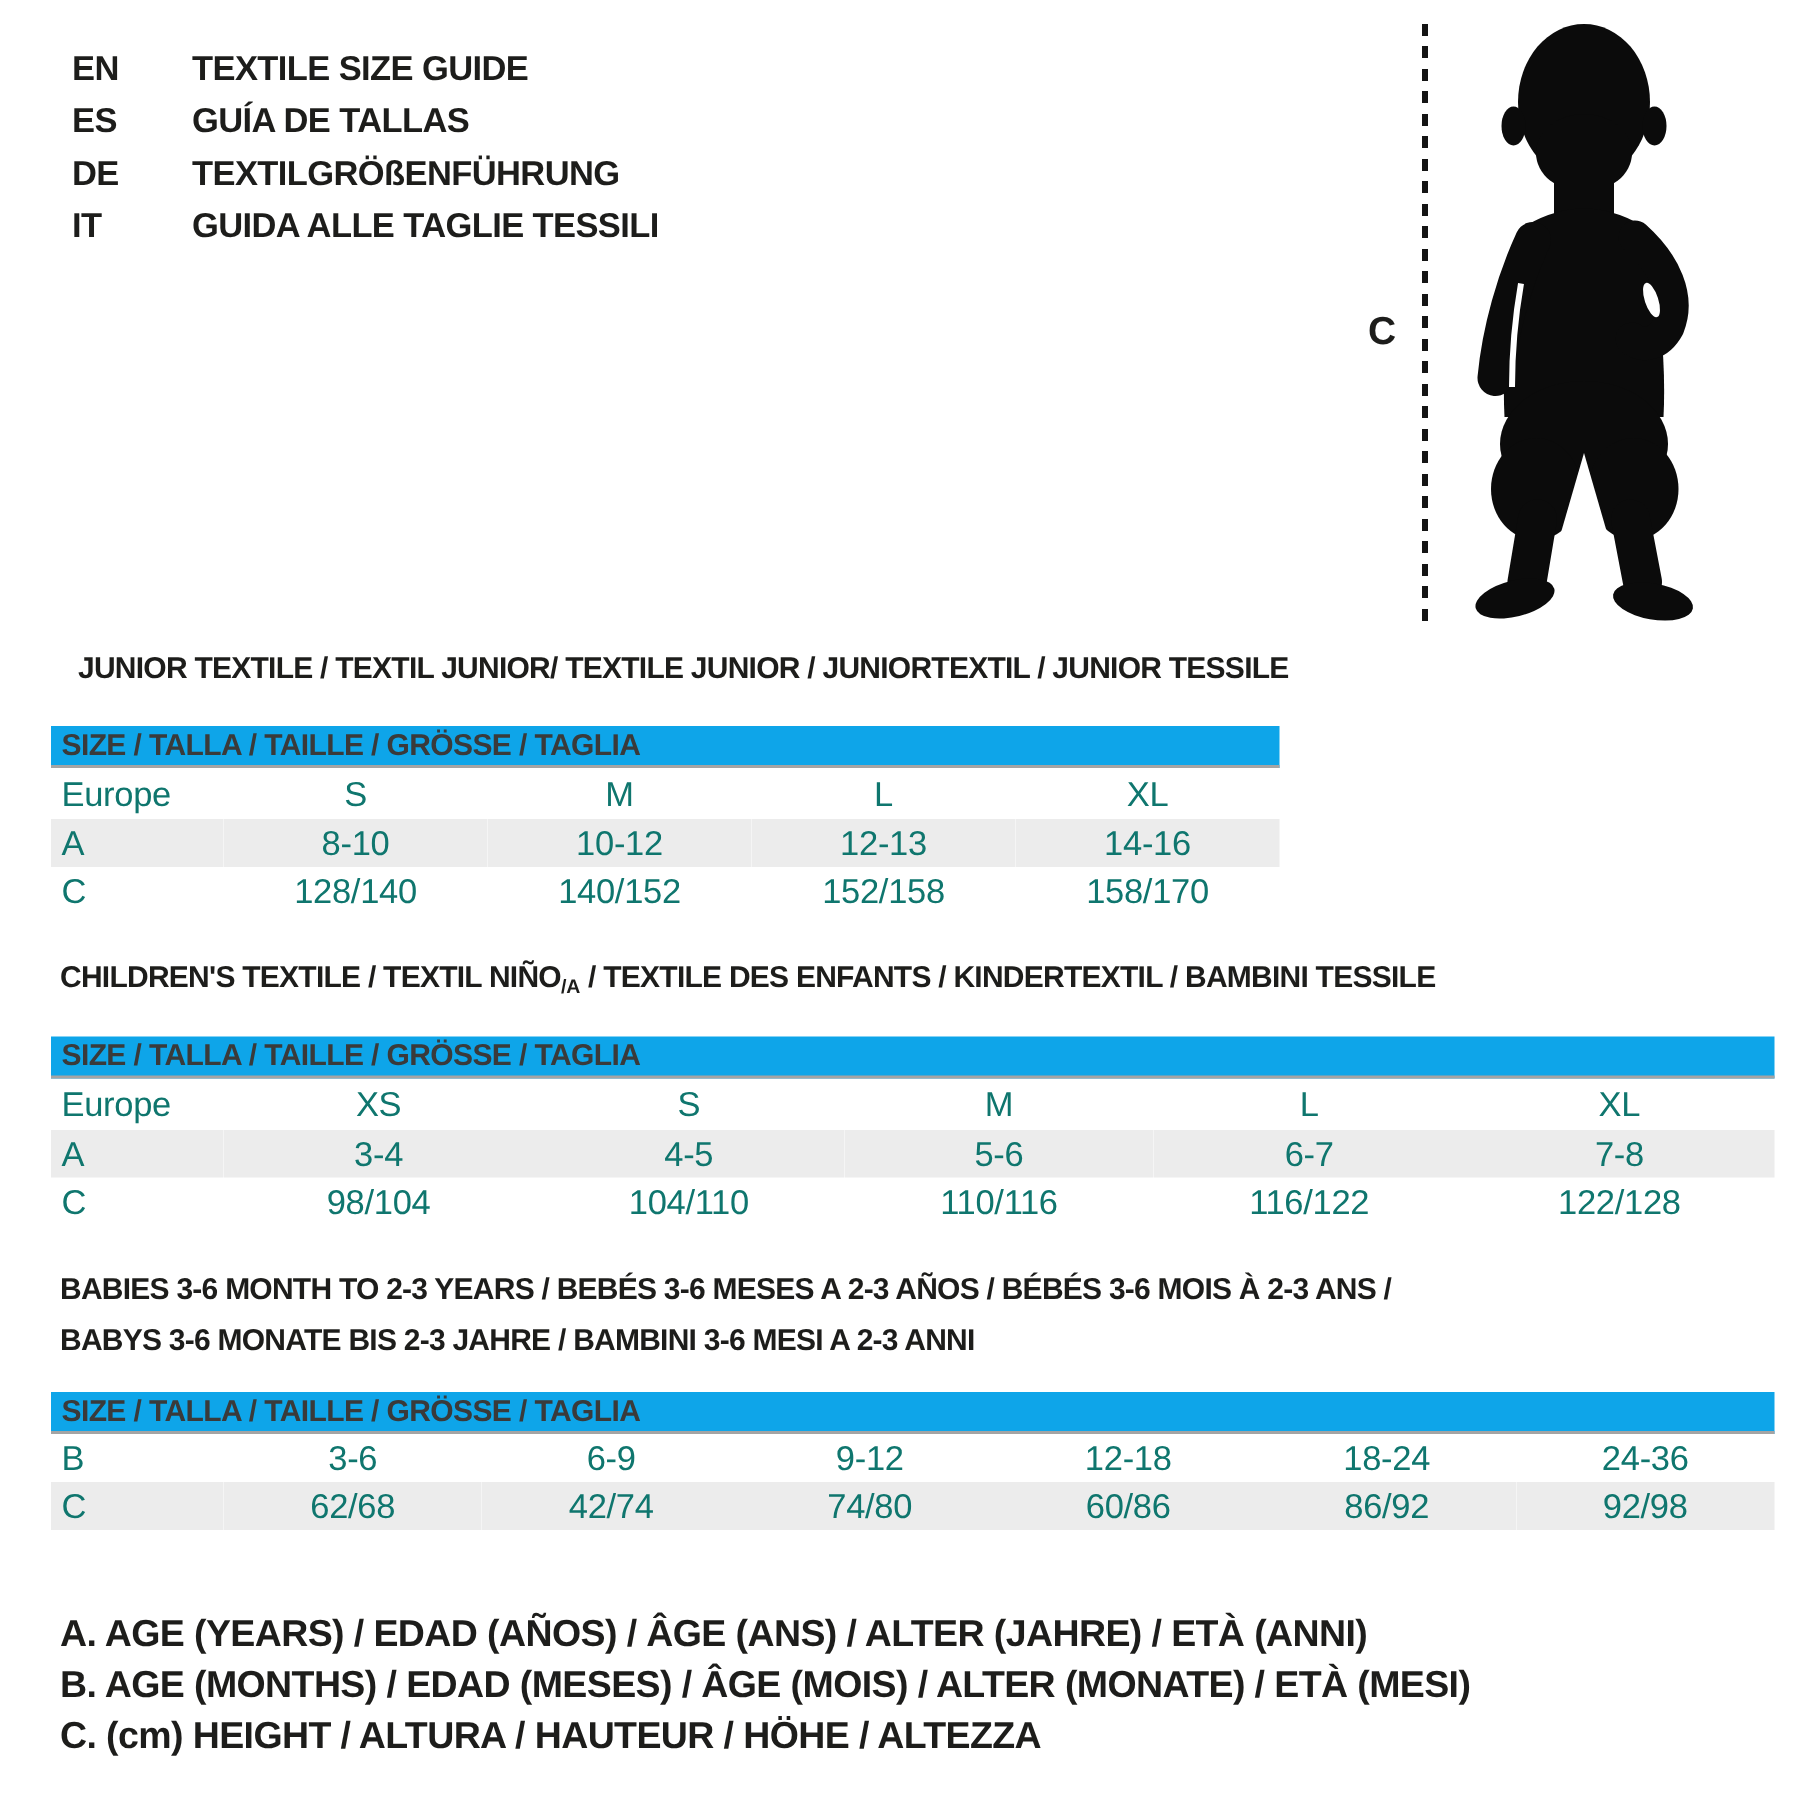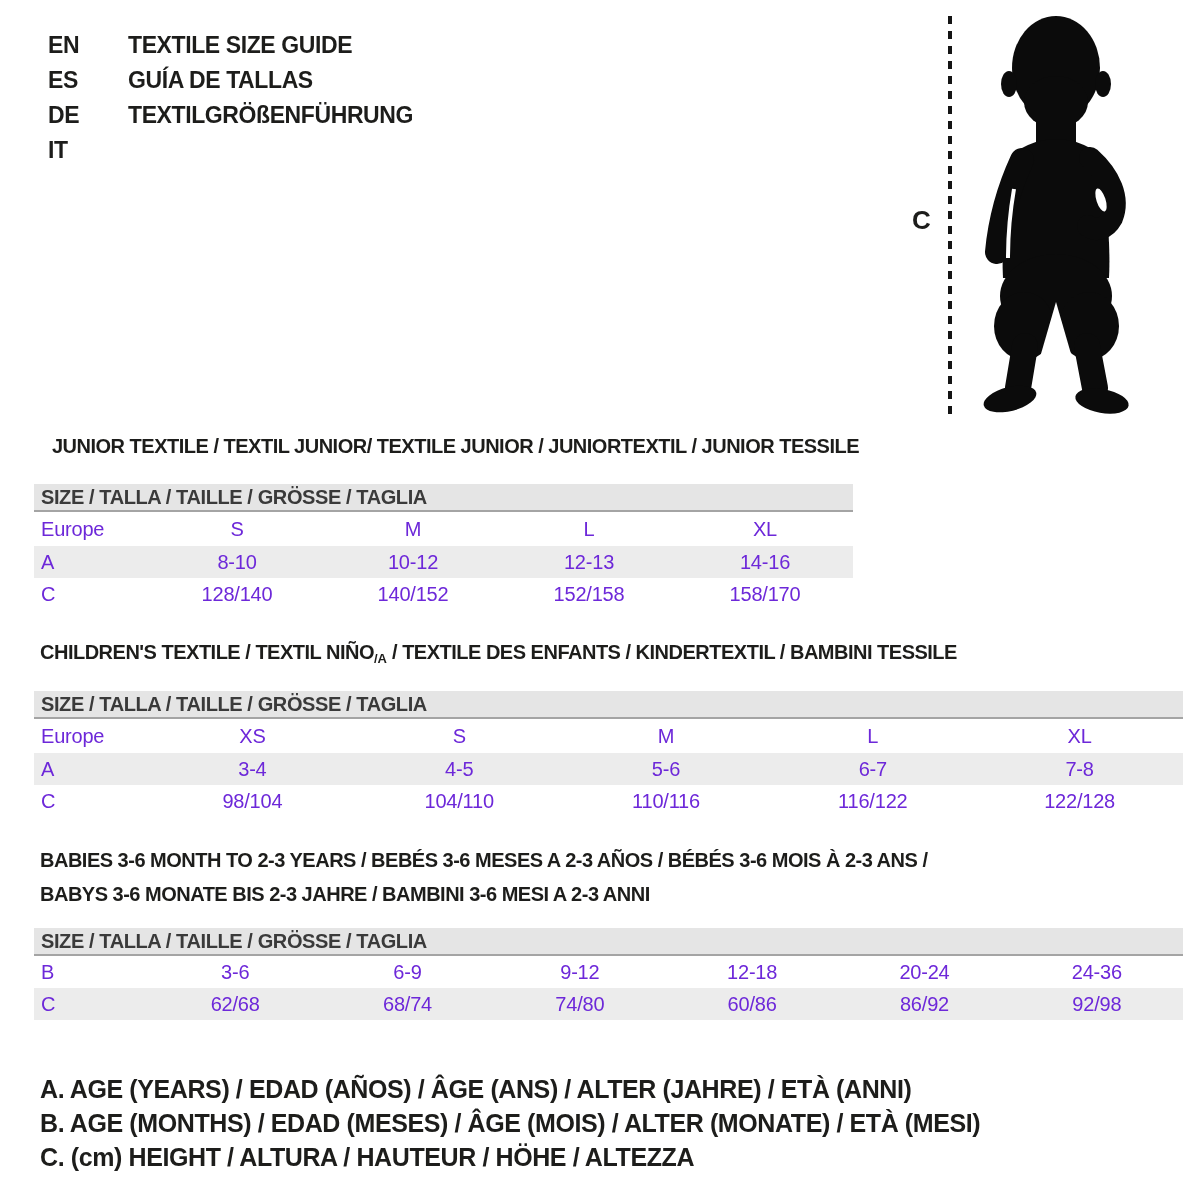--- a/index.html
+++ b/index.html
@@ -23,24 +23,24 @@
   .c-label{left:912px;top:205px;font-weight:bold;font-size:26px;}
   .baby-svg{left:972px;top:14px;}
 
   
   .sec-title{font-weight:bold;font-size:20px;letter-spacing:-0.5px;white-space:nowrap;line-height:23px;}
   .t-sub{font-size:13px;vertical-align:-4px;letter-spacing:0;}
 
   
   .tbl{position:absolute;}
   .size-bar{
-    background:#e5e5e5;border-bottom:2px solid #a4a4a4;height:26px;line-height:26px;
+    background:#0ea5e9;border-bottom:2px solid #a4a4a4;height:26px;line-height:26px;
     padding-left:7px;font-size:20px;font-weight:600;color:#3a3a3a;letter-spacing:-0.4px;
   }
-  table.sz{border-collapse:collapse;table-layout:fixed;width:100%;font-size:20px;letter-spacing:-0.2px;color:#6d28d9;}
+  table.sz{border-collapse:collapse;table-layout:fixed;width:100%;font-size:23px;letter-spacing:-0.2px;color:#0f766e;}
   .sz td{height:32px;text-align:center;padding:0;overflow:hidden;white-space:nowrap;}
   .sz tr.r-head td{height:34px;}
   .sz td.first{text-align:left;padding-left:7px;}
   .sz col.c-first{width:115px;}
   .sz tr.stripe{background:#ececec;}
 
   
   .babies-title .line{font-weight:bold;font-size:20px;letter-spacing:-0.5px;line-height:34px;white-space:nowrap;}
 
   
@@ -59,20 +59,21 @@
     <div class="lang-row">
       <span class="lang-code">ES</span>
       <span class="lang-label">GUÍA DE TALLAS</span>
     </div>
     <div class="lang-row">
       <span class="lang-code">DE</span>
       <span class="lang-label">TEXTILGRÖßENFÜHRUNG</span>
     </div>
     <div class="lang-row">
       <span class="lang-code">IT</span>
+      <span class="lang-label">GUIDA ALLE TAGLIE TESSILI</span>
     </div>
   </div>
 
   <div class="abs dash-line"></div>
   <div class="abs c-label">C</div>
   <svg class="abs baby-svg" width="164" height="404" viewBox="0 0 164 404" xmlns="http://www.w3.org/2000/svg">
     <g fill="#0b0b0b" stroke="none">
       <ellipse cx="84" cy="54" rx="44" ry="52"></ellipse>
       <ellipse cx="84" cy="88" rx="32" ry="26"></ellipse>
       <ellipse cx="37" cy="70" rx="8" ry="13"></ellipse>
@@ -190,27 +191,27 @@
           <col>
           <col>
         </colgroup>
       <tbody>
           <tr>
         <td class="first">B</td>
         <td>3-6</td>
         <td>6-9</td>
         <td>9-12</td>
         <td>12-18</td>
-        <td>20-24</td>
+        <td>18-24</td>
         <td>24-36</td>
       </tr>
       <tr class="stripe">
         <td class="first">C</td>
         <td>62/68</td>
-        <td>68/74</td>
+        <td>42/74</td>
         <td>74/80</td>
         <td>60/86</td>
         <td>86/92</td>
         <td>92/98</td>
       </tr>
     </tbody>
       </table>
   </div>
 
   <div class="abs" style="left:40px;top:1072px;">

